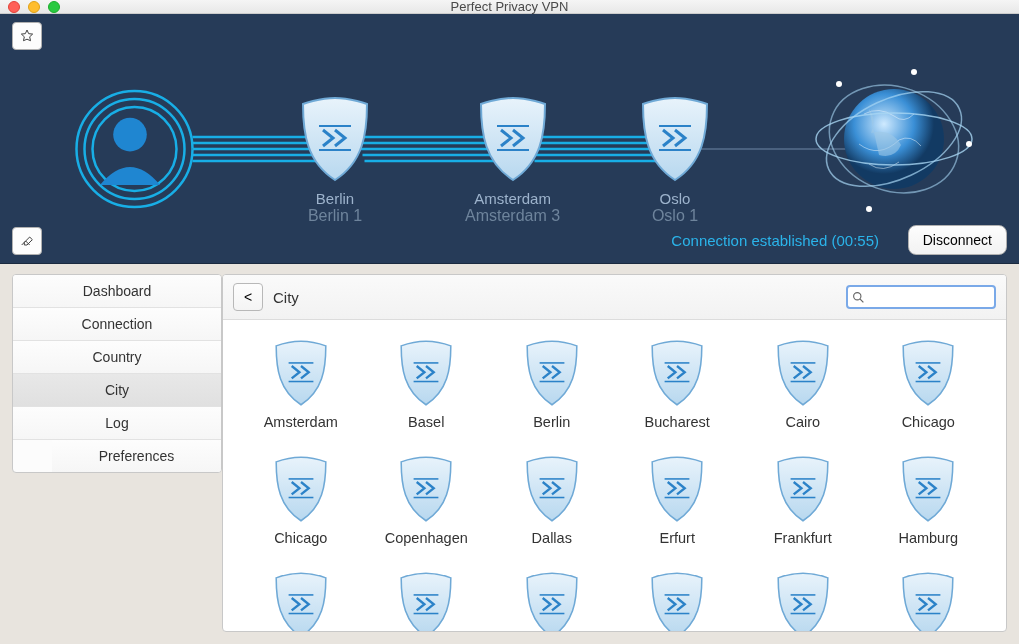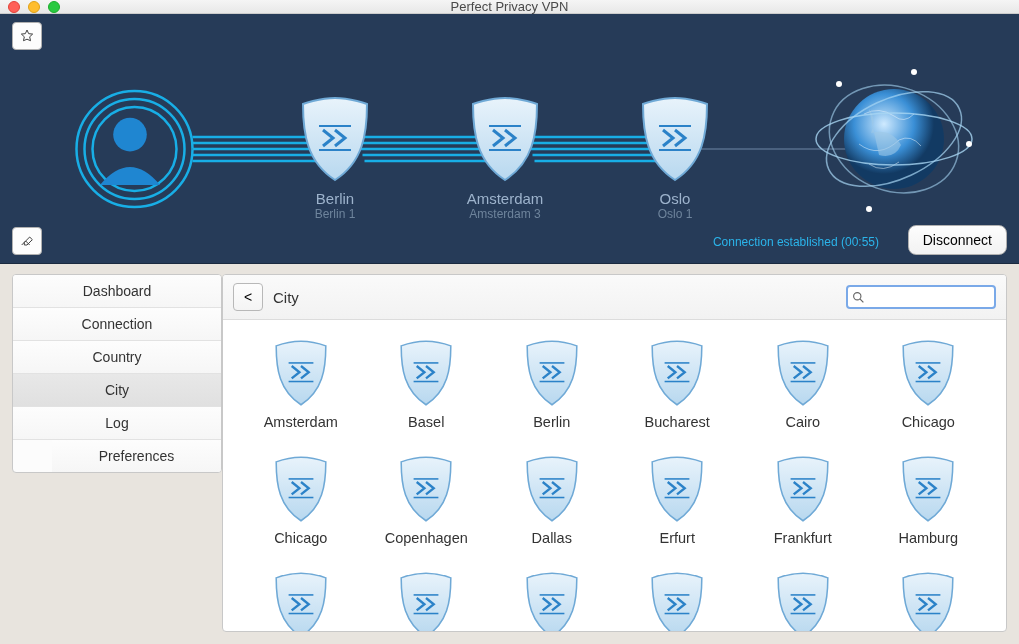--- a/index.html
+++ b/index.html
@@ -13,33 +13,33 @@
 .tl.yellow { background: #ffbd2e; border: 0.5px solid #e1a116; }
 .tl.green { background: #28c940; border: 0.5px solid #1cad2c; }
 .titlebar-title { position: absolute; left: 50%; transform: translateX(-50%); font-size: 13px; color: #4a4a4a; }
 
 
 .banner { background: #263b58; height: 250px; position: relative; border-bottom: 1px solid #1a2a3f; }
 .star-btn { position: absolute; top: 8px; left: 12px; width: 30px; height: 28px; background: #fdfdfd; border: 1px solid #b0b0b0; border-radius: 4px; display: flex; align-items: center; justify-content: center; cursor: pointer; }
 .star-btn svg { width: 16px; height: 16px; }
 .clear-btn { position: absolute; bottom: 8px; left: 12px; width: 30px; height: 28px; background: #fdfdfd; border: 1px solid #b0b0b0; border-radius: 4px; display: flex; align-items: center; justify-content: center; cursor: pointer; }
 .clear-btn svg { width: 16px; height: 16px; }
-.status-text { position: absolute; bottom: 14px; right: 140px; color: #2bb4ea; font-size: 12px; }
+.status-text { position: absolute; bottom: 14px; right: 140px; color: #2bb4ea; font-size: 15px; }
 .disconnect-btn { position: absolute; bottom: 8px; right: 12px; padding: 6px 14px; background: linear-gradient(#fdfdfd,#f2f2f2); border: 1px solid #b0b0b0; border-radius: 8px; font-size: 14px; cursor: pointer; }
 
 
 .route { position: absolute; top: 50px; left: 60px; right: 40px; height: 170px; }
 .user-circle { position: absolute; left: 10px; top: 25px; width: 120px; height: 120px; }
 .hop { position: absolute; top: 30px; text-align: center; }
 .hop1 { left: 235px; }
 .hop2 { left: 405px; }
 .hop3 { left: 575px; }
 .hop .shield { width: 80px; height: 90px; margin: 0 auto; }
 .hop-label { color: #9db3cc; font-size: 15px; margin-top: 6px; }
-.hop-sub { color: #6e849c; font-size: 12px; }
+.hop-sub { color: #6e849c; font-size: 16px; }
 .globe { position: absolute; right: 0; top: -10px; width: 170px; height: 170px; }
 
 
 .content { display: flex; height: 368px; padding: 10px 12px 0 12px; gap: 0; background: transparent; }
 .sidebar { width: 210px; }
 .sidebar-list { background: #fcfcfc; border: 1px solid #c8c8c8; border-radius: 4px; overflow: hidden; }
 .sidebar-item { text-align: center; padding: 8px 0; font-size: 14px; color: #333; border-bottom: 1px solid #e2e2e2; cursor: pointer; background: linear-gradient(#fdfdfd,#f6f6f6); }
 .sidebar-item:last-child { border-bottom: none; margin-left: 39px; }
 .sidebar-item.selected { background: linear-gradient(#e8e8e8,#e0e0e0); }
 

